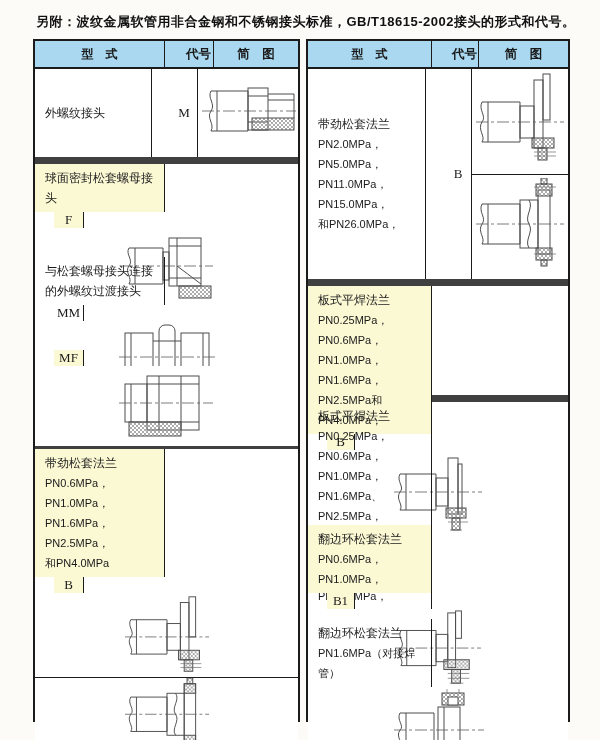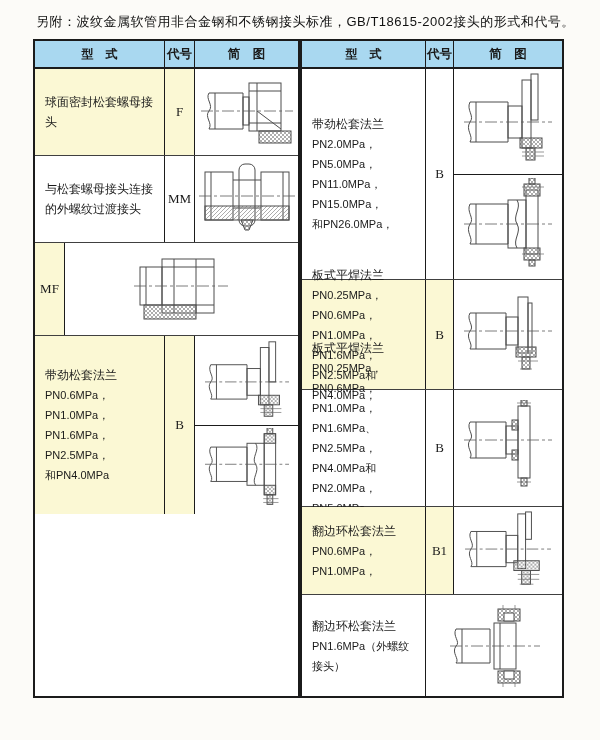--- a/index.html
+++ b/index.html
@@ -1,35 +1,35 @@
 <!DOCTYPE html>
 <html><head>
 <meta charset="utf-8">
 <style>
   html,body{margin:0;padding:0;}
   .page{
     width:600px;height:740px;position:relative;background:#fcfbf8;
     font-family:"Liberation Sans", sans-serif;color:#1a1a1a;overflow:hidden;
   }
   .doc-title{
-    position:absolute;top:13px;left:36px;font-size:13px;font-weight:normal;
+    position:absolute;top:13px;left:36px;font-size:13px;font-weight:bold;
     letter-spacing:0.5px;white-space:nowrap;color:#111;
   }
-  .tables{position:absolute;top:39px;left:33px;display:flex;}
+  .tables{position:absolute;top:39px;left:33px;display:flex;gap:6px;}
   .tbl{border:2px solid #1b1b1b;background:#fff;}
   .tbl-left{width:263px;}
   .tbl-right{width:260px;}
   .thead{display:flex;height:26px;border-bottom:2px solid #1b1b1b;background:#a9d8f0;}
   .hc{display:flex;align-items:center;justify-content:center;font-size:12.5px;font-weight:bold;}
   .row{display:flex;}
-  .row + .row{border-top:1px solid #404040;}
+  .row + .row{border-top:7px solid #404040;flex-direction:column;}
   .ct{width:130px;border-right:1px solid #1b1b1b;display:flex;flex-direction:column;
       justify-content:center;padding:4px 6px 4px 10px;box-sizing:border-box;font-size:12px;line-height:20px;}
   .tbl-right .ct{width:124px;}
-  .cc{width:29px;border-right:1px solid #1b1b1b;display:flex;align-items:center;justify-content:center;}
+  .cc{width:29px;border-right:1px solid #1b1b1b;display:flex;align-items:center;justify-content:center;margin-left:19px;}
   .tbl-right .cc{width:27px;}
   .cd{flex:1;display:flex;align-items:center;justify-content:center;background:#fff;font-family:Liberation Serif, serif;}
   .cd.split{flex-direction:column;align-items:stretch;}
   .sub{flex:1;display:flex;align-items:center;justify-content:center;}
   .sub + .sub{border-top:1px solid #1b1b1b;}
   .yellow .ct,.yellow .cc{background:#fbf8d4;}
   .code{font-family:"Liberation Serif", serif;font-size:13px;}
   .tname{font-size:12px;}
   .pn{font-size:11px;line-height:20px;}
   
@@ -61,20 +61,39 @@
 
   <div class="tables">
 
     <div class="tbl tbl-left">
       <div class="thead">
         <div class="ct hc" style="justify-content:center;padding:0;">型　式</div>
         <div class="cc hc">代号</div>
         <div class="cd hc" style="background:#a9d8f0;">简　图</div>
       </div>
 
+      <div class="row" style="height:88px">
+        <div class="ct">
+          <div class="tname">外螺纹接头</div>
+        </div>
+        <div class="cc">
+          <span class="code">M</span>
+        </div>
+        <div class="cd">
+          <svg class="diag" width="100" height="72" viewBox="0 0 100 72">
+            <path d="M13,14 c-4,7 5,13 0,20 c-5,7 4,13 0,20"></path>
+            <path d="M13,14 H50 M13,54 H50 M50,14 V54 M19,14 V54"></path>
+            <rect x="50" y="11" width="20" height="42"></rect>
+            <path d="M50,19 H70 M50,45 H70"></path>
+            <path d="M70,17 H96 V41 M70,23 H96"></path>
+            <rect class="hx" x="54" y="41" width="42" height="12"></rect>
+            <path class="cl" d="M4,34 H98"></path>
+          </svg>
+        </div>
+      </div>
 
       <div class="row yellow" style="height:86px">
         <div class="ct">
           <div class="tname">球面密封松套螺母接头</div>
         </div>
         <div class="cc">
           <span class="code">F</span>
         </div>
         <div class="cd">
           <svg class="diag" width="100" height="78" viewBox="0 0 100 78">
@@ -292,21 +311,21 @@
             <rect class="hx" x="62" y="62" width="9" height="14"></rect>
             <path class="tk" d="M58,66 H80 M58,71 H80 M60,76 H74"></path>
             <path class="cl" d="M4,40 H92"></path>
           </svg>
         </div>
       </div>
 
       <div class="row" style="height:101px">
         <div class="ct">
           <div class="tname">翻边环松套法兰</div>
-          <div class="pn">PN1.6MPa（外螺纹接头）</div>
+          <div class="pn">PN1.6MPa（对接焊管）</div>
         </div>
         <div class="cd">
           <svg class="diag" width="96" height="86" viewBox="0 0 96 86">
             <path d="M10,26 c-4,7 5,13 0,17 c-5,7 4,13 0,17"></path>
             <path d="M10,26 H44 M10,60 H44 M44,26 V60 M16,26 V60"></path>
             <rect x="48" y="20" width="22" height="46"></rect>
             <path d="M54,20 V66"></path>
             <rect class="hx" x="52" y="6" width="22" height="12"></rect>
             <rect class="wn" x="58" y="10" width="10" height="8"></rect>
             <rect class="hx" x="52" y="68" width="22" height="12"></rect>

